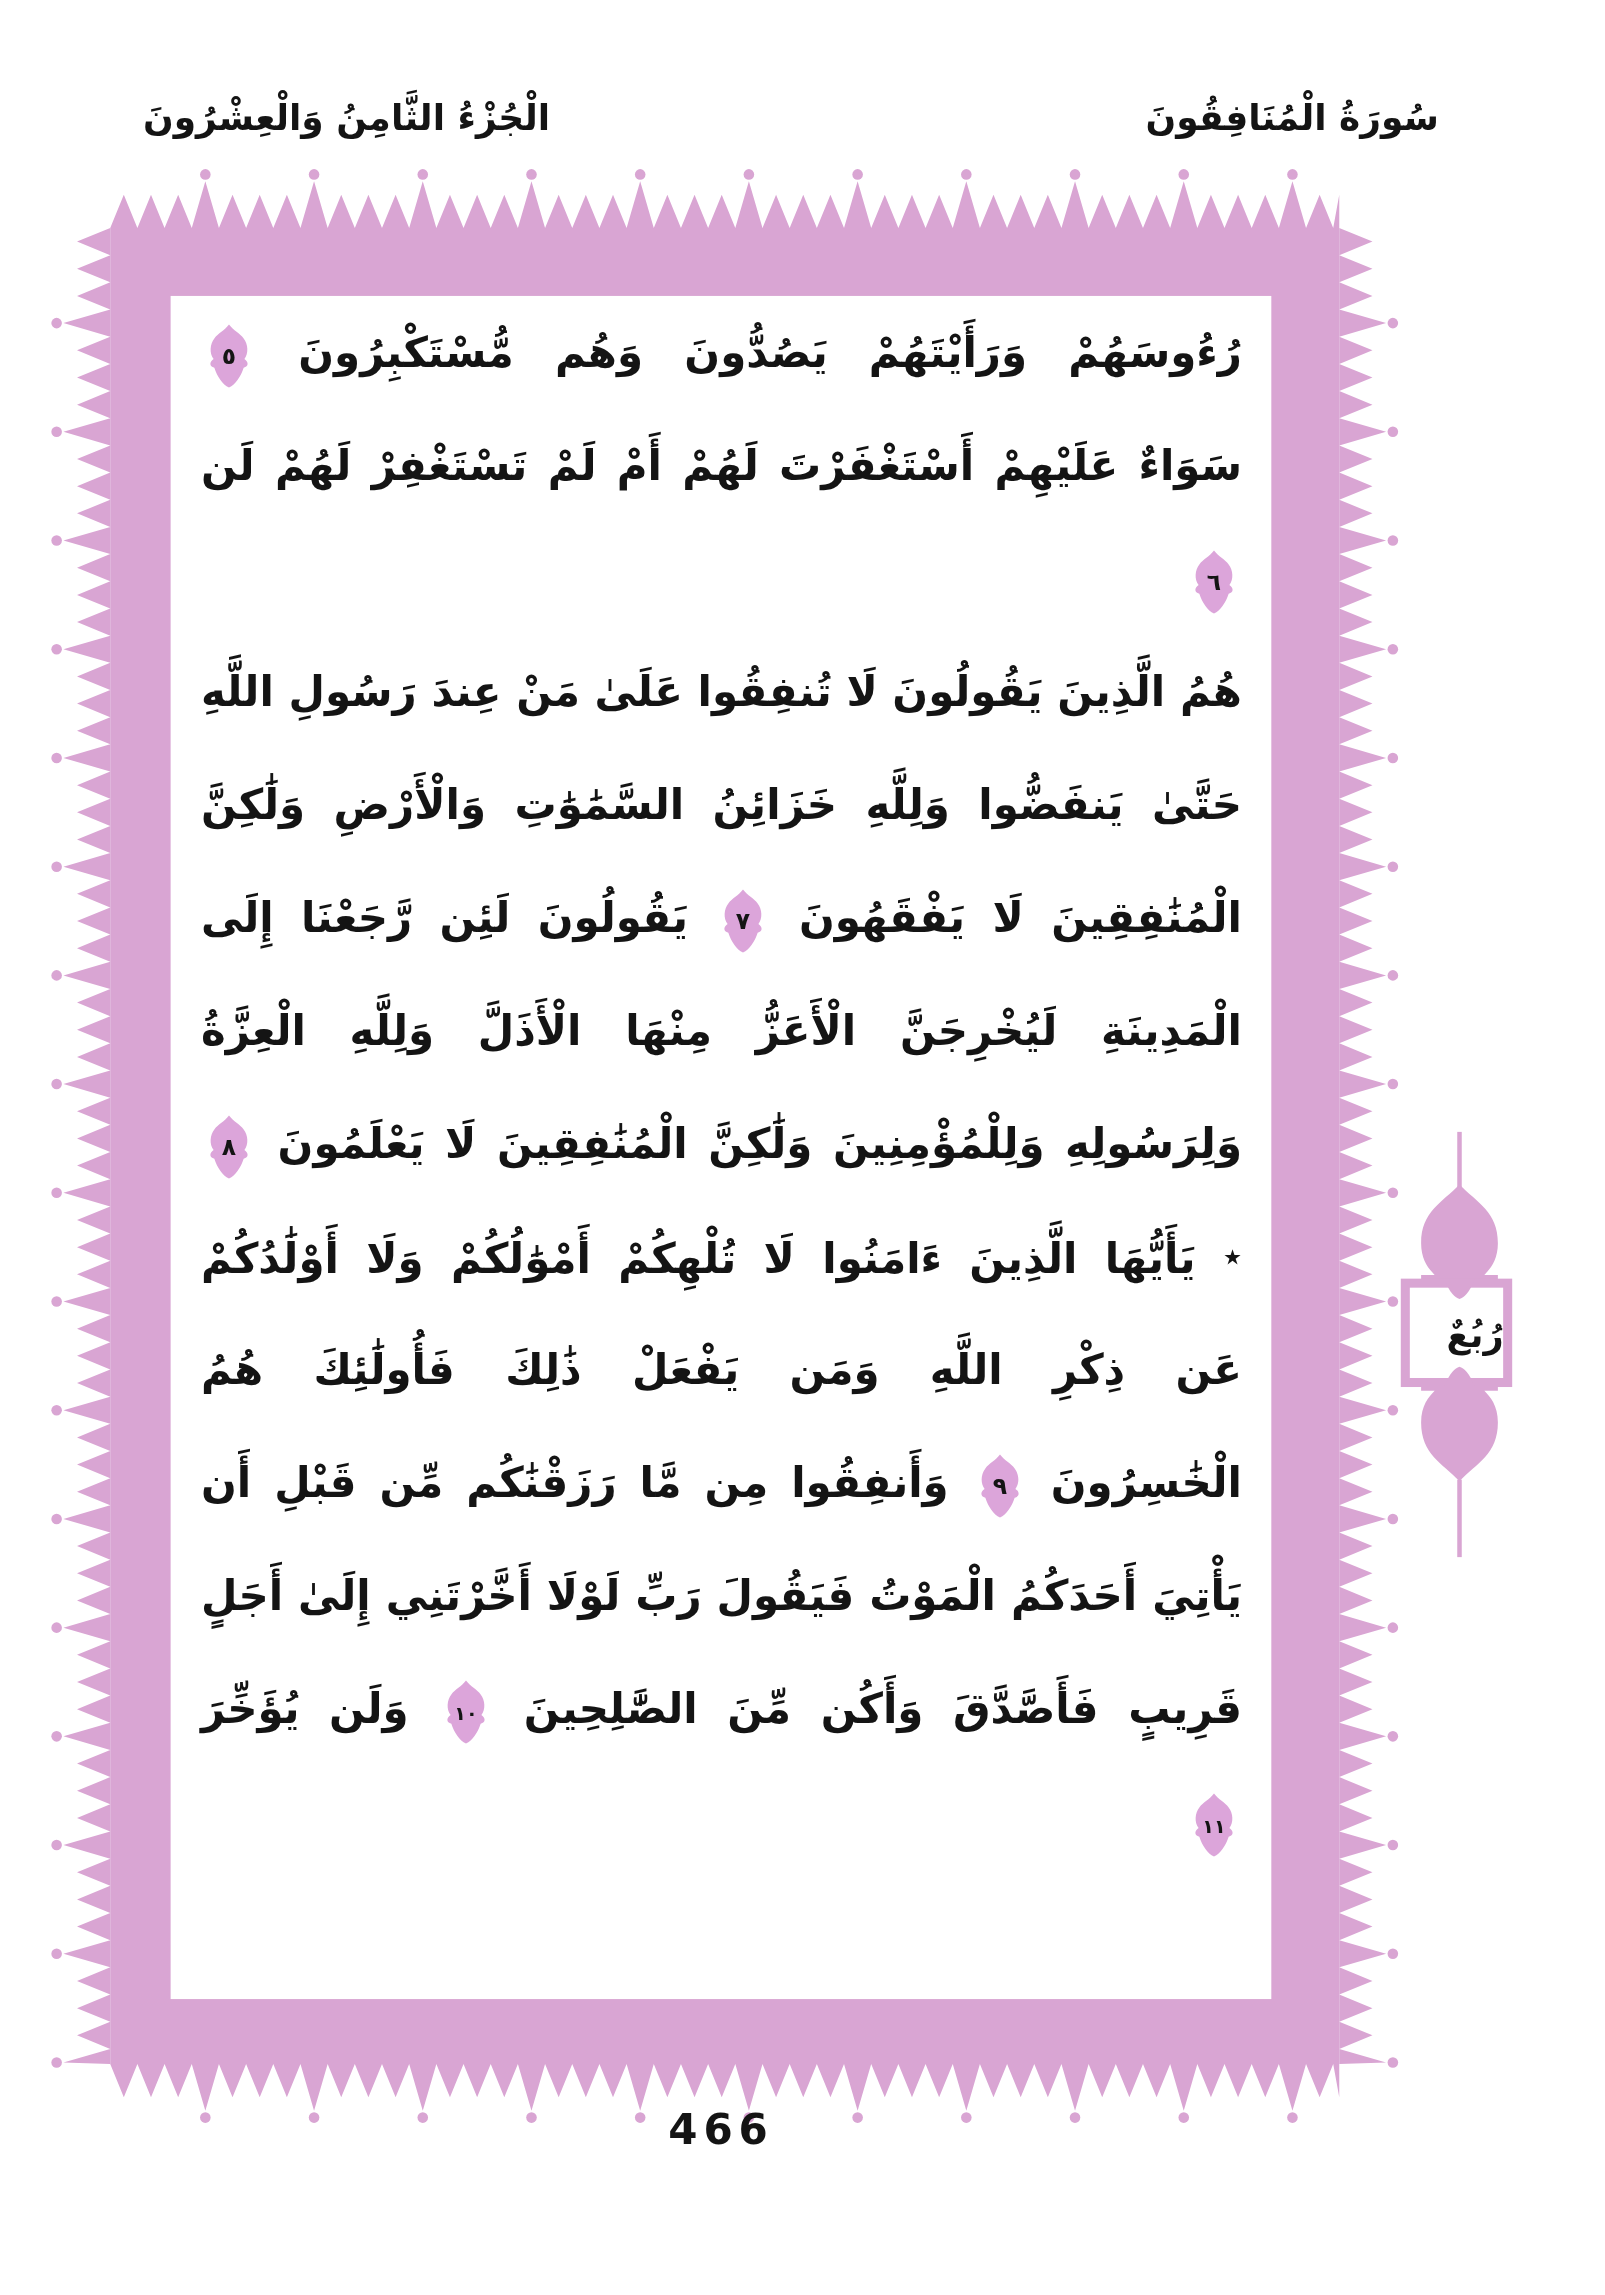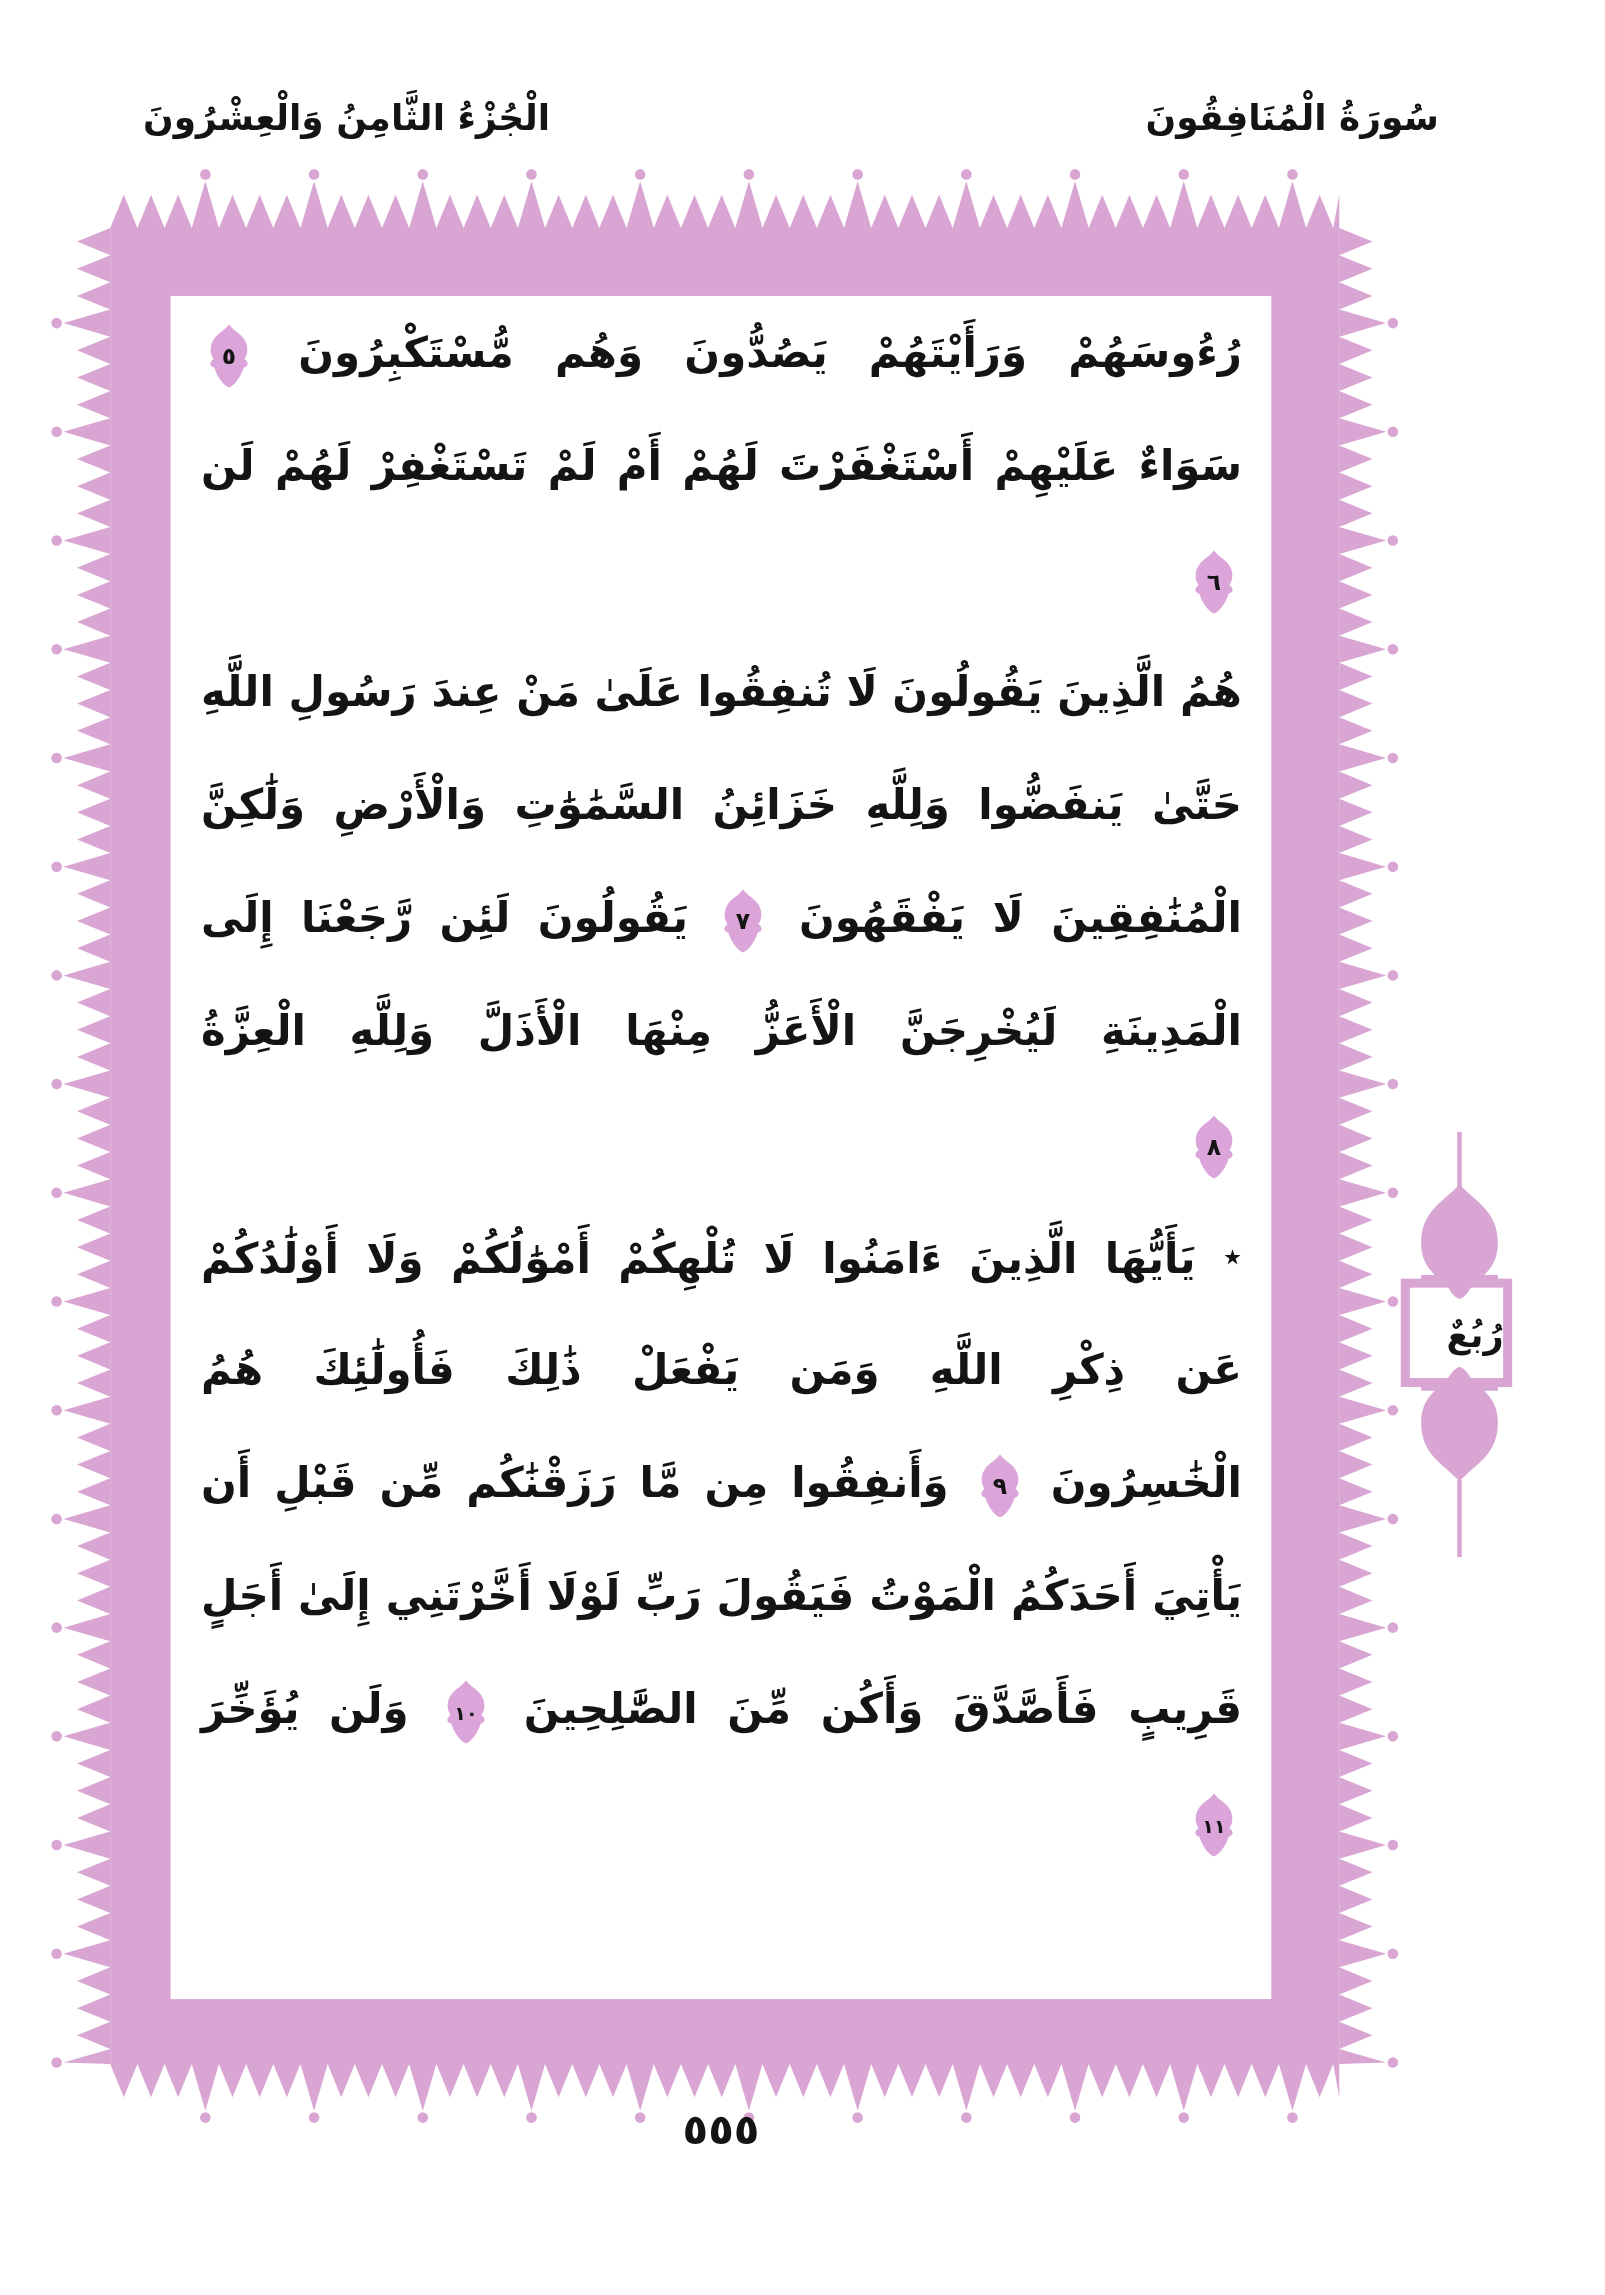--- a/index.html
+++ b/index.html
@@ -133,21 +133,21 @@
           <path d="M30 1 C36 9 45 13 50 20 C56 28 57 40 51 48 C57 52 57 58 50 60 C46 72 39 83 30 87 C21 83 14 72 10 60 C3 58 3 52 9 48 C3 40 4 28 10 20 C15 13 24 9 30 1 Z" style="fill:var(--pink2)"></path>
           <text x="30" y="55" text-anchor="middle" style="font-size:32px;font-weight:bold;fill:var(--ink);font-family:&quot;DejaVu Sans&quot;,sans-serif">٦</text>
         </svg></div>
       <div class="line"><span>هُمُ الَّذِينَ يَقُولُونَ لَا تُنفِقُوا عَلَىٰ مَنْ عِندَ رَسُولِ اللَّهِ</span></div>
       <div class="line"><span>حَتَّىٰ يَنفَضُّوا وَلِلَّهِ خَزَائِنُ السَّمَٰوَٰتِ وَالْأَرْضِ وَلَٰكِنَّ</span></div>
       <div class="line"><span>الْمُنَٰفِقِينَ لَا يَفْقَهُونَ</span> <svg viewBox="0 0 60 88" class="rosette" style="font-size:56px">
           <path d="M30 1 C36 9 45 13 50 20 C56 28 57 40 51 48 C57 52 57 58 50 60 C46 72 39 83 30 87 C21 83 14 72 10 60 C3 58 3 52 9 48 C3 40 4 28 10 20 C15 13 24 9 30 1 Z" style="fill:var(--pink2)"></path>
           <text x="30" y="55" text-anchor="middle" style="font-size:32px;font-weight:bold;fill:var(--ink);font-family:&quot;DejaVu Sans&quot;,sans-serif">٧</text>
         </svg> <span>يَقُولُونَ لَئِن رَّجَعْنَا إِلَى</span></div>
       <div class="line"><span>الْمَدِينَةِ لَيُخْرِجَنَّ الْأَعَزُّ مِنْهَا الْأَذَلَّ وَلِلَّهِ الْعِزَّةُ</span></div>
-      <div class="line"> <svg viewBox="0 0 60 88" class="rosette" style="font-size:56px">
+      <div class="line"><span>وَلِرَسُولِهِ وَلِلْمُؤْمِنِينَ وَلَٰكِنَّ الْمُنَٰفِقِينَ لَا يَعْلَمُونَ</span> <svg viewBox="0 0 60 88" class="rosette" style="font-size:56px">
           <path d="M30 1 C36 9 45 13 50 20 C56 28 57 40 51 48 C57 52 57 58 50 60 C46 72 39 83 30 87 C21 83 14 72 10 60 C3 58 3 52 9 48 C3 40 4 28 10 20 C15 13 24 9 30 1 Z" style="fill:var(--pink2)"></path>
           <text x="30" y="55" text-anchor="middle" style="font-size:32px;font-weight:bold;fill:var(--ink);font-family:&quot;DejaVu Sans&quot;,sans-serif">٨</text>
         </svg></div>
       <div class="line"><span class="hizb">٭</span> <span>يَأَيُّهَا الَّذِينَ ءَامَنُوا لَا تُلْهِكُمْ أَمْوَٰلُكُمْ وَلَا أَوْلَٰدُكُمْ</span></div>
       <div class="line"><span>عَن ذِكْرِ اللَّهِ وَمَن يَفْعَلْ ذَٰلِكَ فَأُولَٰئِكَ هُمُ</span></div>
       <div class="line"><span>الْخَٰسِرُونَ</span> <svg viewBox="0 0 60 88" class="rosette" style="font-size:56px">
           <path d="M30 1 C36 9 45 13 50 20 C56 28 57 40 51 48 C57 52 57 58 50 60 C46 72 39 83 30 87 C21 83 14 72 10 60 C3 58 3 52 9 48 C3 40 4 28 10 20 C15 13 24 9 30 1 Z" style="fill:var(--pink2)"></path>
           <text x="30" y="55" text-anchor="middle" style="font-size:32px;font-weight:bold;fill:var(--ink);font-family:&quot;DejaVu Sans&quot;,sans-serif">٩</text>
         </svg> <span>وَأَنفِقُوا مِن مَّا رَزَقْنَٰكُم مِّن قَبْلِ أَن</span></div>
       <div class="line"><span>يَأْتِيَ أَحَدَكُمُ الْمَوْتُ فَيَقُولَ رَبِّ لَوْلَا أَخَّرْتَنِي إِلَىٰ أَجَلٍ</span></div>
@@ -166,16 +166,16 @@
     <path class="pinkfill" d="M95 70 C118 94 146 106 146 148 C146 170 136 182 128 190 L146 190 L146 196 L44 196 L44 190 L62 190 C54 182 44 170 44 148 C44 106 72 94 95 70 Z"></path>
     <rect class="pinkstroke" x="23" y="201" width="136" height="132" fill="#ffffff" stroke-width="12"></rect>
     <path class="pinkfill" d="M75 196 C82 214 89 220 95 222 C101 220 108 214 115 196 Z"></path>
     <path class="pinkfill" d="M75 338 C82 320 89 314 95 312 C101 314 108 320 115 338 Z"></path>
     <path class="pinkfill" d="M44 338 L146 338 L146 344 L128 344 C136 352 146 364 146 386 C146 428 118 440 95 464 C72 440 44 428 44 386 C44 364 54 352 62 344 L44 344 Z"></path>
     <line class="pinkstroke" x1="95" y1="462" x2="95" y2="565" stroke-width="6"></line>
   </svg>
 
   <div class="rub-label">رُبُعٌ</div>
 
-  <div class="page-number">٥٥٥</div>
+  <div class="page-number">466</div>
 
 </div>
 
 
 </body></html>

